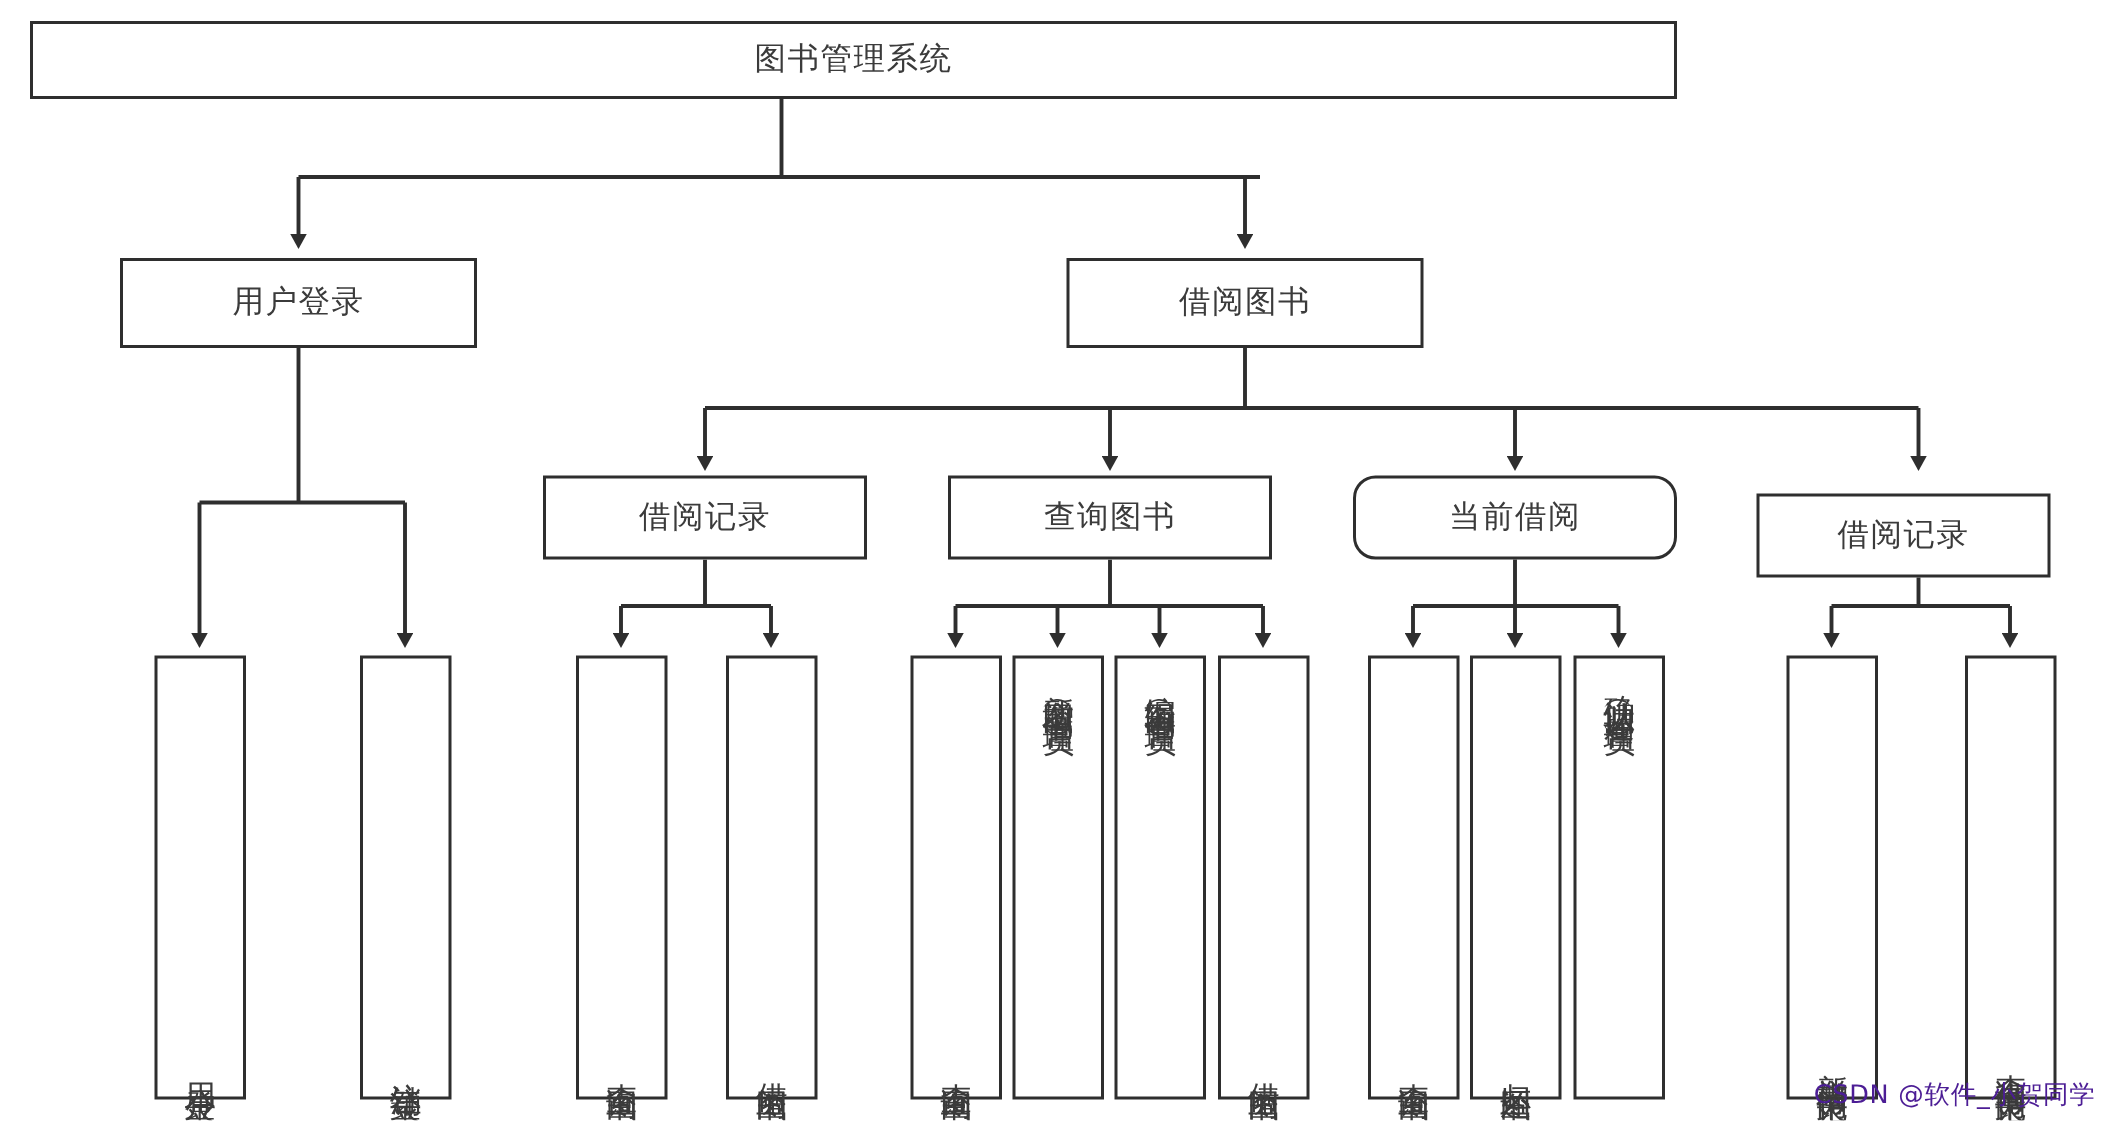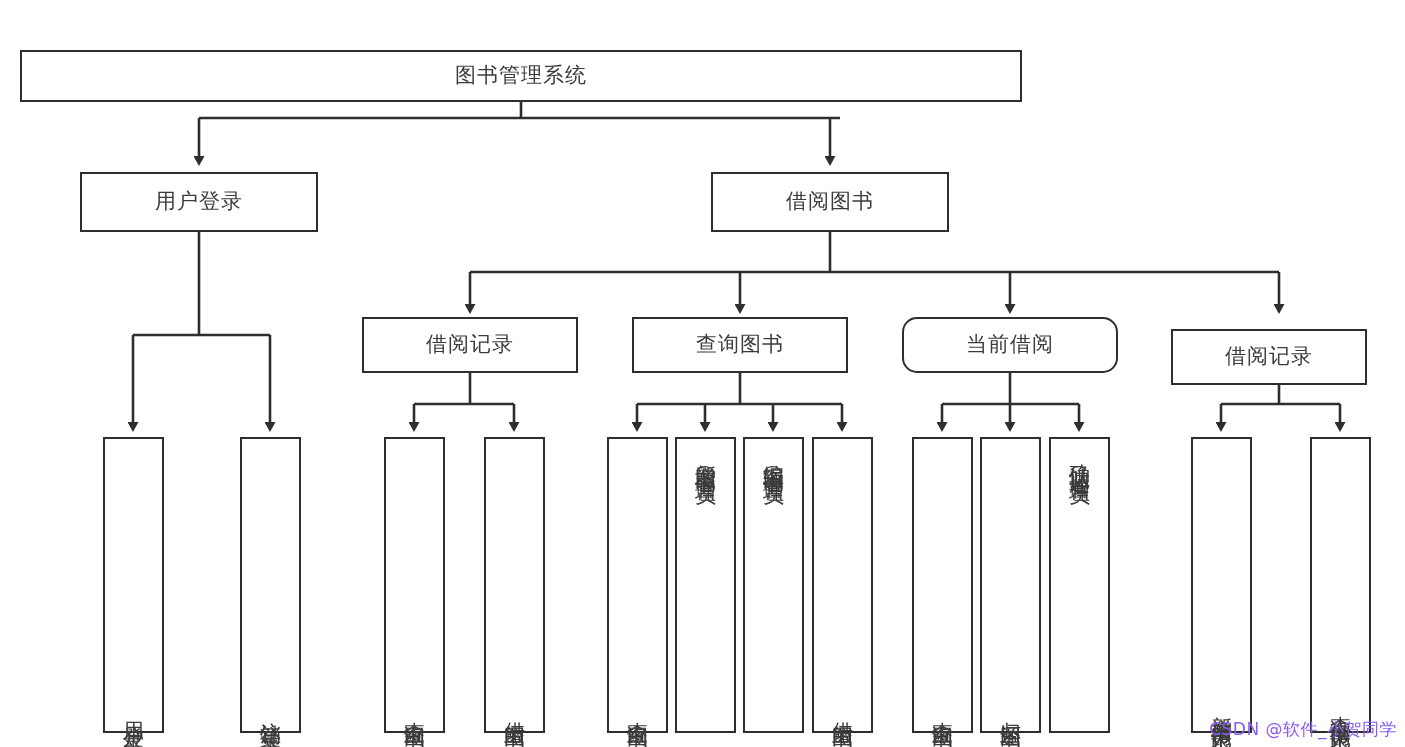--- a/index.html
+++ b/index.html
@@ -59,21 +59,21 @@
     color: #3b3b3b;
     line-height: 1.05;
     letter-spacing: 3px;
     white-space: nowrap;
   }
   #watermark {
     position: absolute;
     right: 8px;
     bottom: 6px;
     font-size: 17px;
-    color: #8b5cf6;
+    color: #4c1d95;
     letter-spacing: 0.5px;
     z-index: 5;
     white-space: nowrap;
   }
 </style>
 </head>
 <body>
 
 <div id="canvas">
 
@@ -122,21 +122,21 @@
       <path d="M1010,404 L1010,423" marker-end="url(#arrow)"></path>
       <path d="M1079,404 L1079,423" marker-end="url(#arrow)"></path>
 
       <path d="M1279,373 L1279,404"></path>
       <path d="M1221,404 L1340,404"></path>
       <path d="M1221,404 L1221,423" marker-end="url(#arrow)"></path>
       <path d="M1340,404 L1340,423" marker-end="url(#arrow)"></path>
     </g>
   </svg>
 
-  <div class="node node-h" style="left:20px; top:14px; width:1002px; height:52px;margin-top:36px;">
+  <div class="node node-h" style="left:20px; top:14px; width:1098px; height:52px;">
     <span class="label">图书管理系统</span>
   </div>
 
   <div class="node node-h" style="left:80px; top:172px; width:238px; height:60px;">
     <span class="label">用户登录</span>
   </div>
   <div class="node node-h" style="left:711px; top:172px; width:238px; height:60px;">
     <span class="label">借阅图书</span>
   </div>
 

